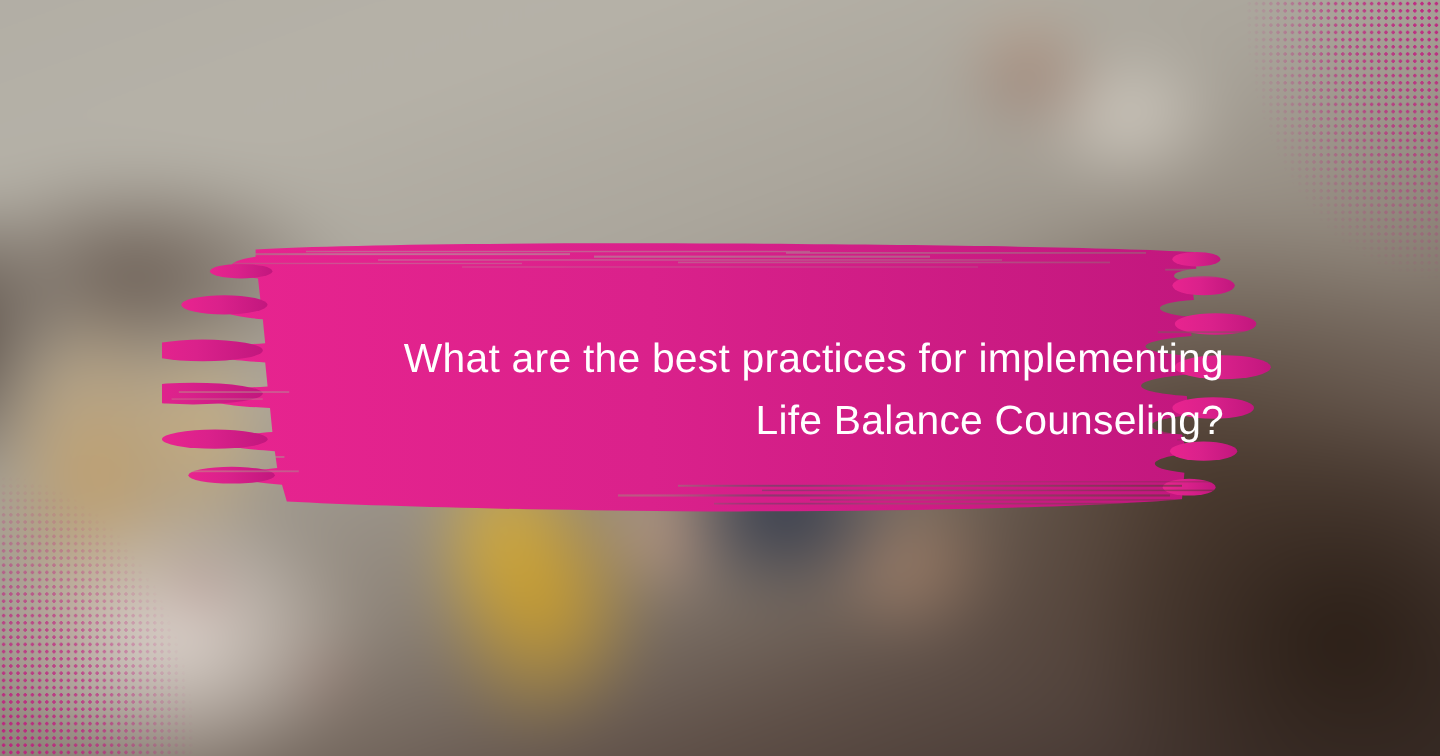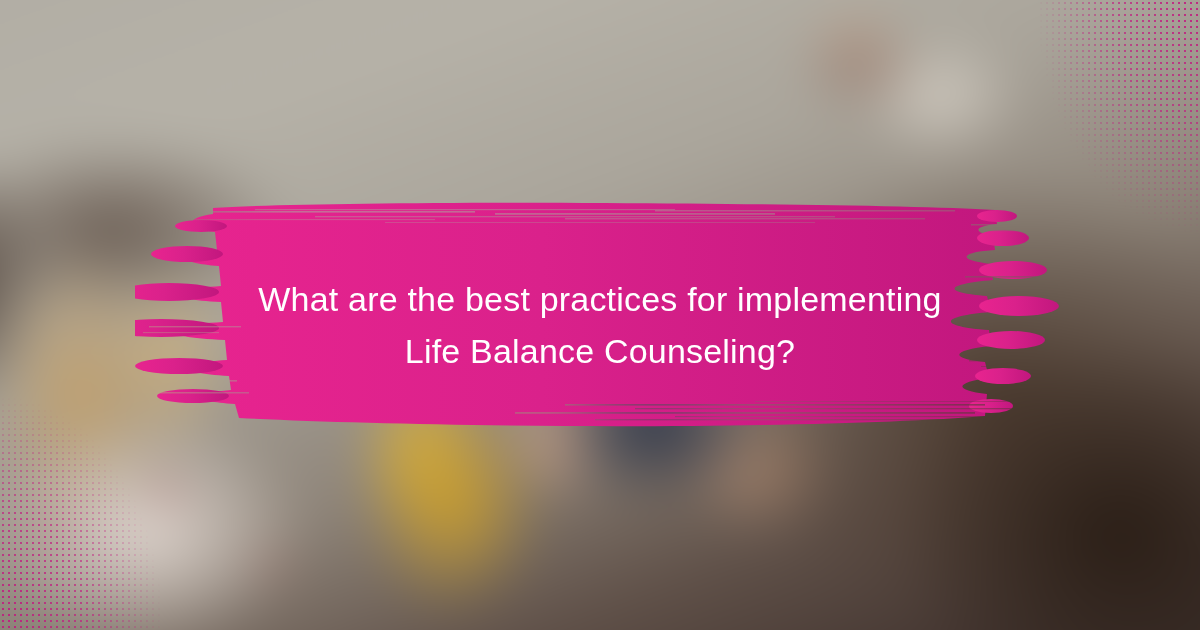--- a/index.html
+++ b/index.html
@@ -78,21 +78,21 @@
     left:135px; top:180px;
     width:925px; height:270px;
   }
   .brush-svg { display:block; width:100%; height:100%; }
 
   
   .headline {
     position:absolute;
     left:180px; top:273px;
     width:840px;
-    text-align:center;
+    text-align:right;
     color:#ffffff;
     font-family:"Liberation Sans", sans-serif;
     font-size:34px;
     font-weight:400;
     line-height:52px;
     letter-spacing:.2px;
     white-space:pre-line;
   }
 </style>
 </head>

